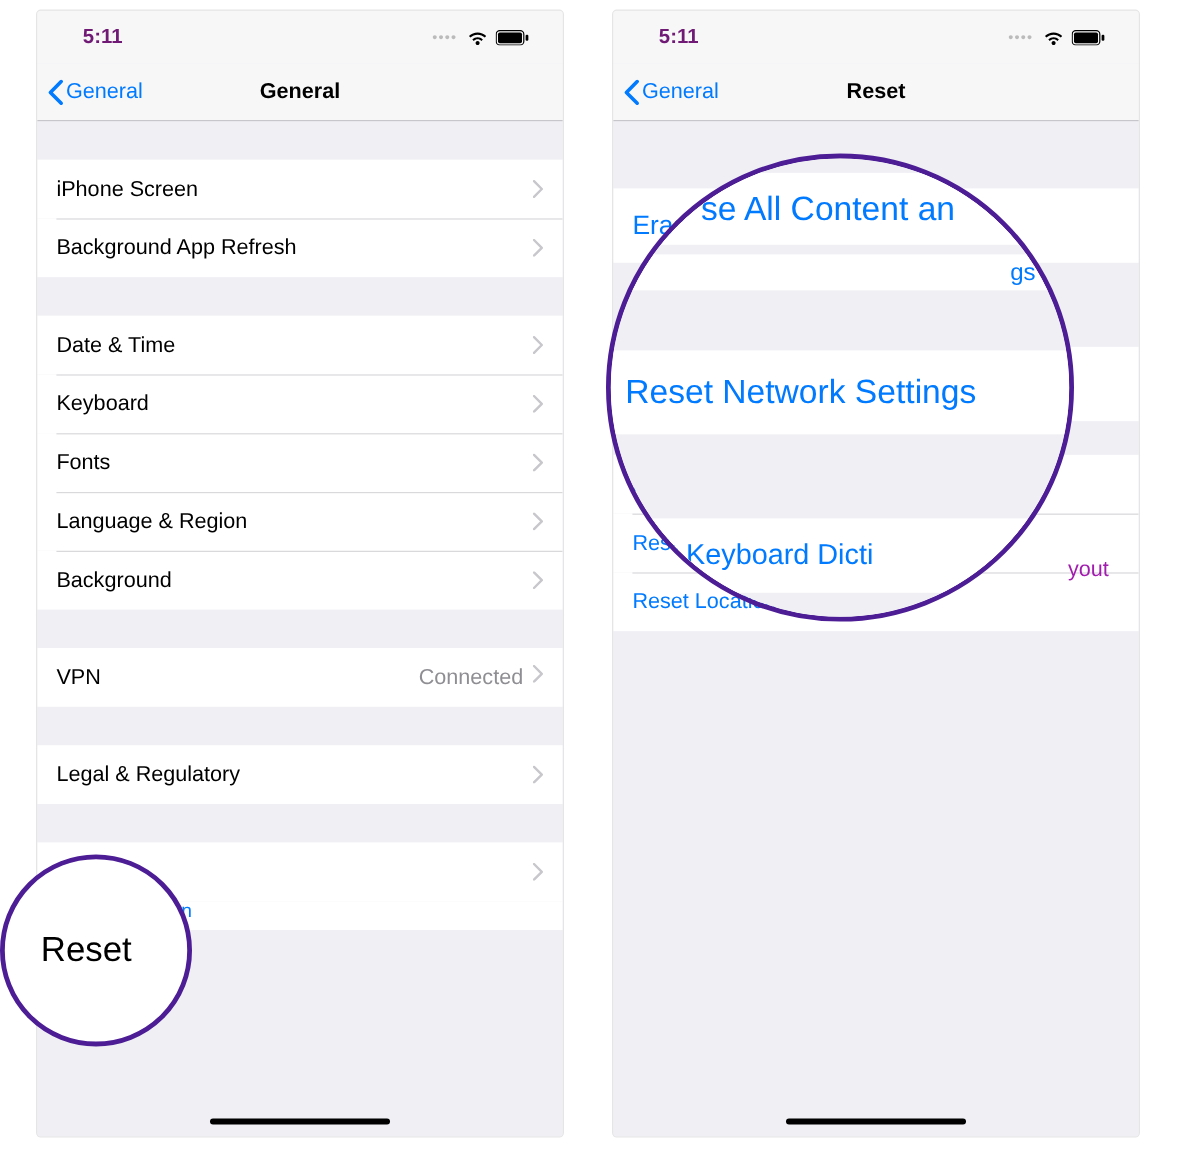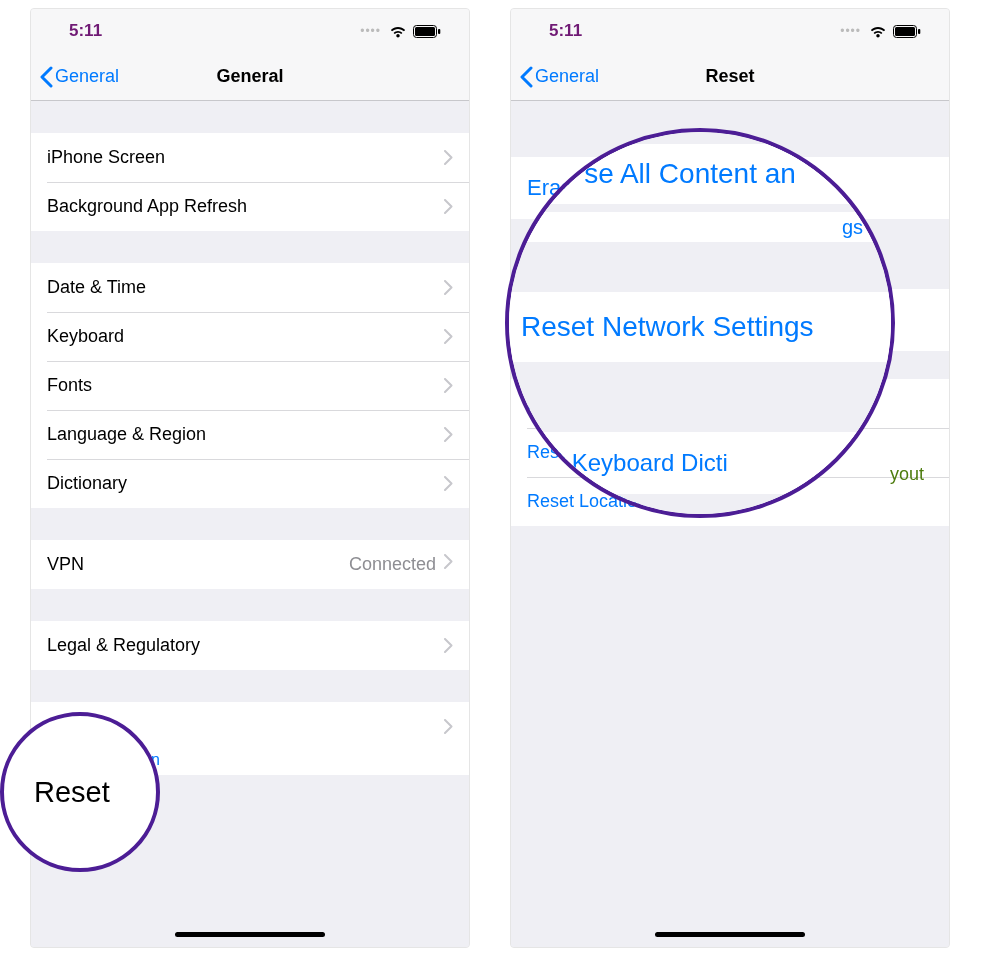--- a/index.html
+++ b/index.html
@@ -202,21 +202,21 @@
   }
   .zrow.a { top: 12px; height: 60px; font-size: 28px; padding-left: 0; justify-content:center; }
   .zrow.a .t { transform: translateX(-10px); }
   .zrow.frag { top: 80px; height: 30px; font-size: 20px; justify-content:flex-end; padding-right:28px; }
   .zrow.b { top: 160px; height: 70px; font-size: 28px; padding-left: 12px; }
   .zrow.c { top: 300px; height: 62px; font-size: 24px; padding-left: 36px; }
   
   .reset-extra {
     position: absolute;
     font-size: 18px;
-    color: #4d7c0f;
+    color: #a21caf;
   }
   .reset-extra.layout {
     left: 890px;
     top: 464px;
   }
 </style>
 </head>
 <body>
 
 <div class="stage">
@@ -309,21 +309,21 @@
         <span>Language &amp; Region</span>
         <span class="right">
             <span class="chevron">
               <svg width="9" height="15" viewBox="0 0 9 15">
                 <path d="M1 1 L7.5 7.5 L1 14" stroke="#c7c7cc" stroke-width="2" fill="none" stroke-linecap="round" stroke-linejoin="round"></path>
               </svg>
             </span>
           </span>
       </div>
       <div class="cell">
-        <span>Dictionary</span>
+        <span>Background</span>
         <span class="right">
             <span class="chevron">
               <svg width="9" height="15" viewBox="0 0 9 15">
                 <path d="M1 1 L7.5 7.5 L1 14" stroke="#c7c7cc" stroke-width="2" fill="none" stroke-linecap="round" stroke-linejoin="round"></path>
               </svg>
             </span>
           </span>
       </div>
 
       <div class="group-gap"></div>

